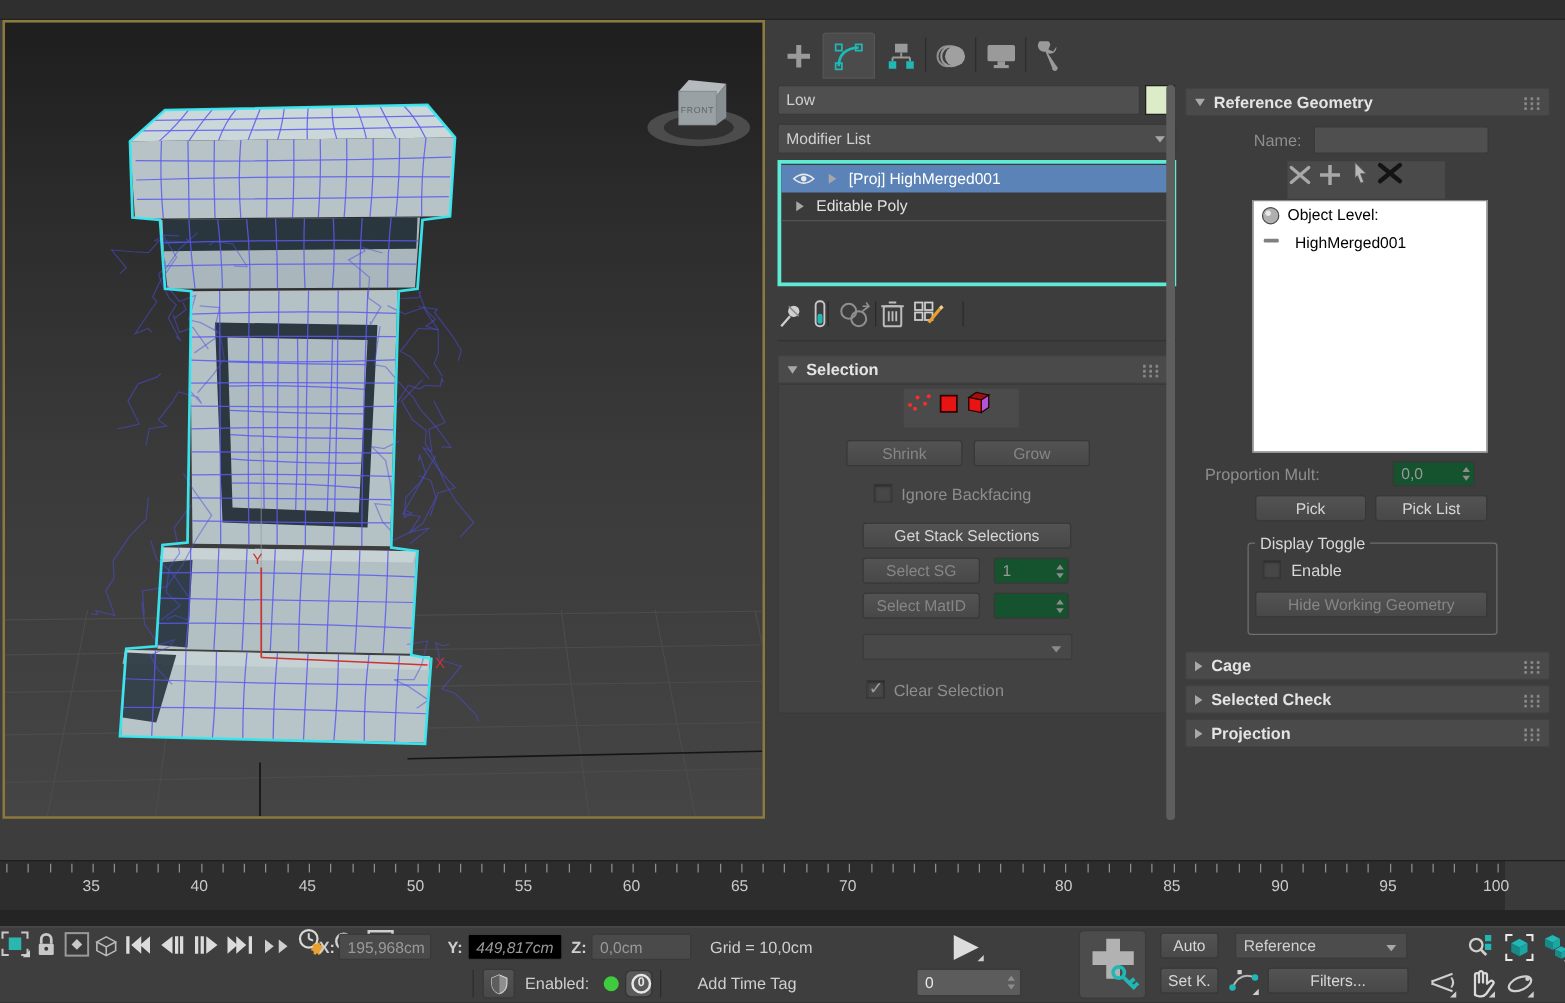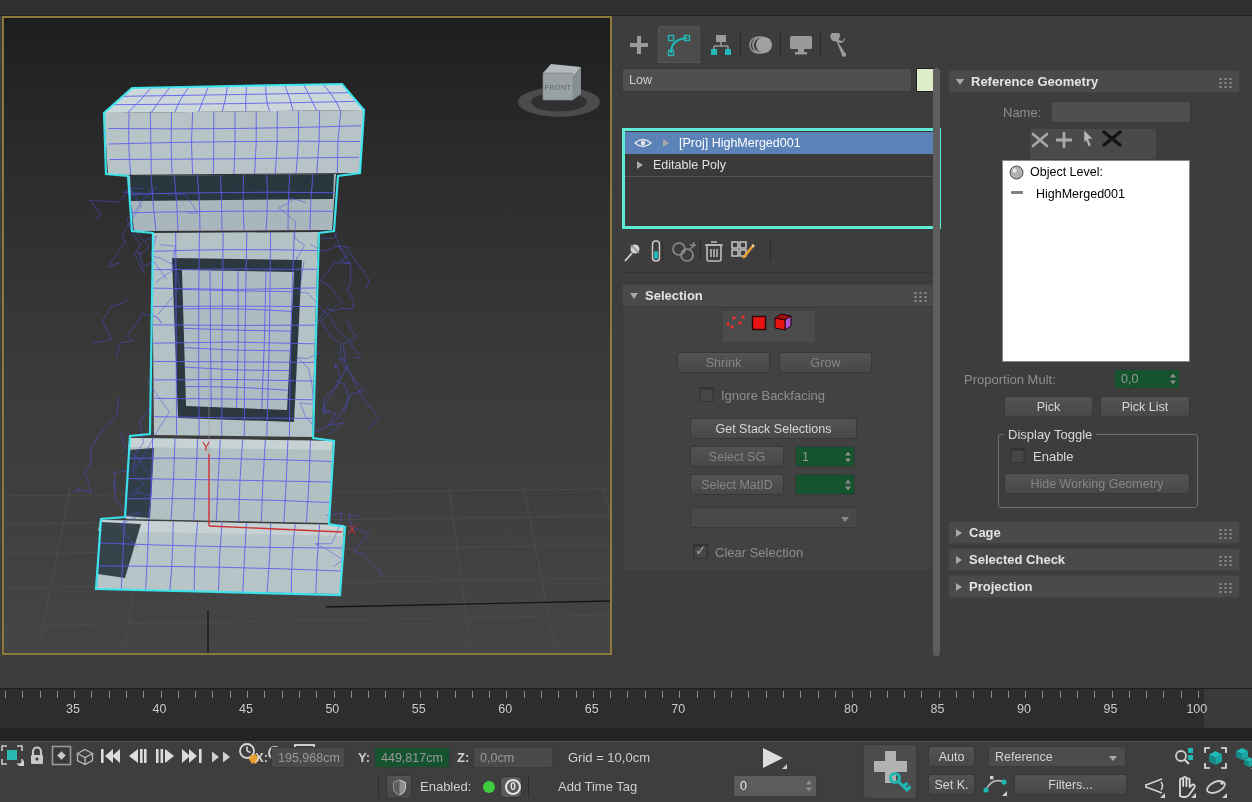--- a/index.html
+++ b/index.html
@@ -265,20 +265,24 @@
     <svg width="24" height="24">
       <path d="M7,9 A5,5 0 1 1 10,3 L9,7 L13,8 L15,4 A5,5 0 0 1 9,10 L17,19 A2.2,2.2 0 1 1 14,21 Z" fill="#9a9a9a" transform="rotate(8 12 12)"></path>
     </svg>
   </div>
 
   <div class="field" style="left:622px;top:68px;width:290px;height:24px;">
       <span>Low</span>
     </div>
   <div class="abs" style="left:916px;top:68px;width:24px;height:24px;background:#dcecc8;border:1px solid #1f1f1f;box-sizing:border-box;"></div>
 
+  <div class="field" style="left:622px;top:99px;width:319px;height:24px;background:#4c4c4c;">
+    <span>Modifier List</span>
+    <span class="dd"></span>
+  </div>
 
   <div class="abs" style="left:622px;top:128px;width:319px;height:101px;background:#3a3a3a;border:3px solid #5eead4;box-sizing:border-box;">
     <div class="stackrow" style="top:1px;background:#5b83b8;">
       <svg width="18" height="12" style="margin-left:9px;">
         <path d="M1,6 Q9,-1 17,6 Q9,13 1,6 Z" fill="none" stroke="#e8e8e8" stroke-width="1.3"></path>
           <circle cx="9" cy="6" r="2.2" fill="#e8e8e8"></circle>
       </svg>
       <span class="ar-r" style="margin-left:11px;"></span>
       <span style="margin-left:10px;color:#fff;">[Proj] HighMerged001</span>
     </div>
@@ -582,21 +586,21 @@
       <rect x="1.5" y="1.5" width="18" height="18" fill="#3a3a3a" stroke="#9a9a9a" stroke-width="1.6"></rect>
       <rect x="7.5" y="7.5" width="6" height="6" fill="#c8c8c8" transform="rotate(45 10.5 10.5)"></rect>
     </svg>
 
     
     <div class="lbl b" style="left:255px;top:8px;font-size:13px;">X:</div>
     <div class="field dim" style="left:271px;top:5px;width:74px;height:21px;background:#4a4a4a;">
       <span>195,968cm</span>
     </div>
     <div class="lbl b" style="left:358px;top:8px;font-size:13px;">Y:</div>
-    <div class="field dim" style="left:374px;top:5px;width:76px;height:21px;background:#14532d;">
+    <div class="field dim" style="left:374px;top:5px;width:76px;height:21px;background:#000000;font-style:italic;">
       <span>449,817cm</span>
     </div>
     <div class="lbl b" style="left:457px;top:8px;font-size:13px;">Z:</div>
     <div class="field dim" style="left:473px;top:5px;width:80px;height:21px;background:#4a4a4a;">
       <span>0,0cm</span>
     </div>
     <div class="lbl" style="left:568px;top:8px;font-size:13px;">Grid = 10,0cm</div>
 
     
     <div class="sep-v" style="left:378px;top:34px;height:22px;"></div>

